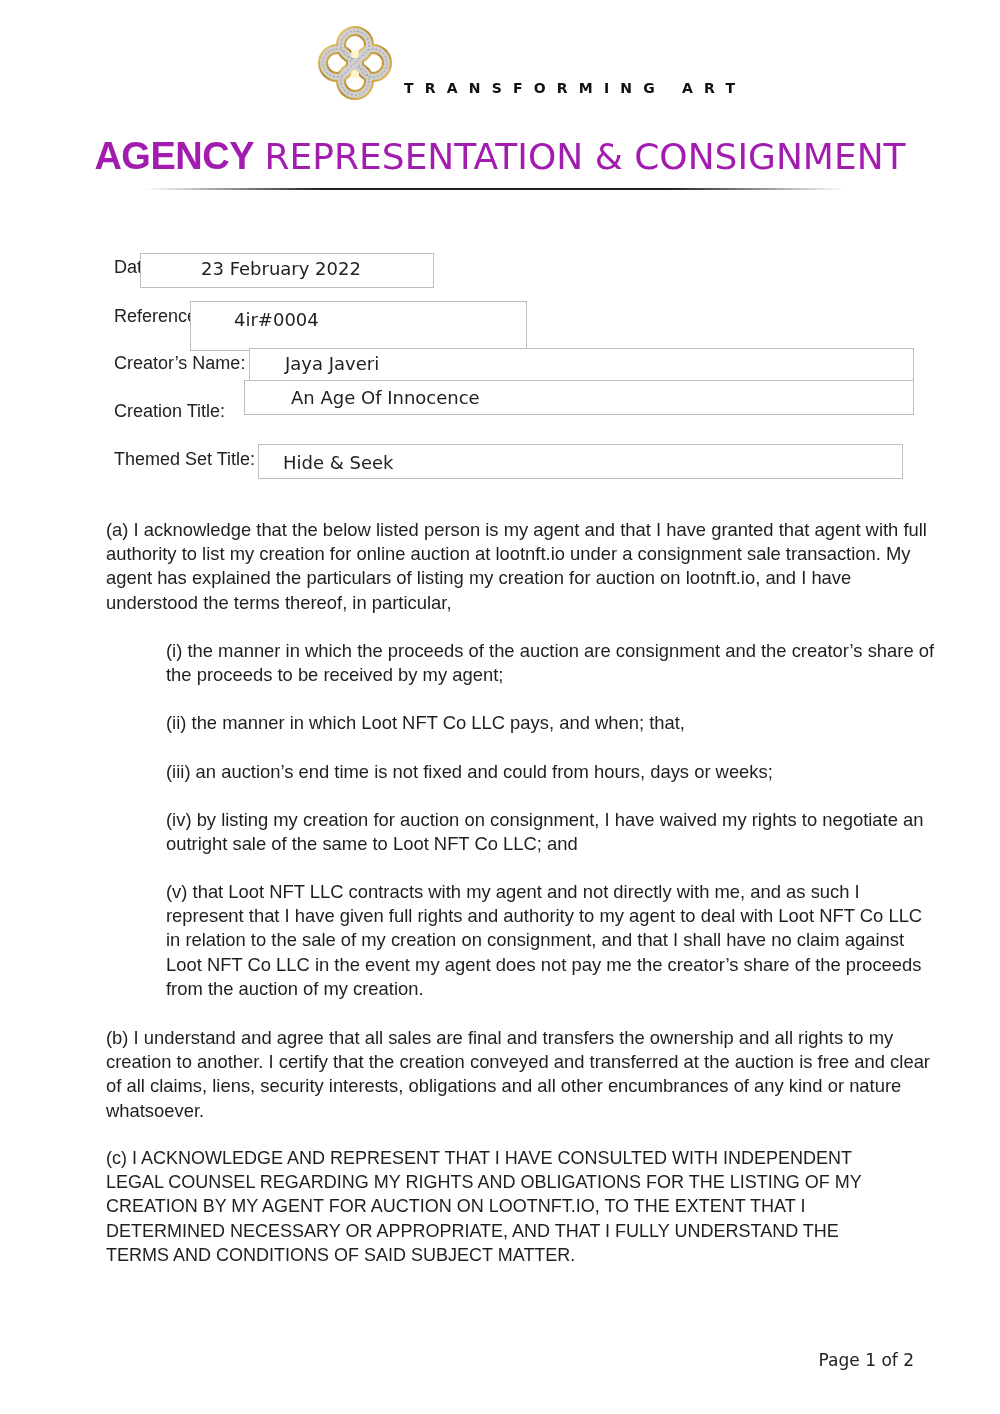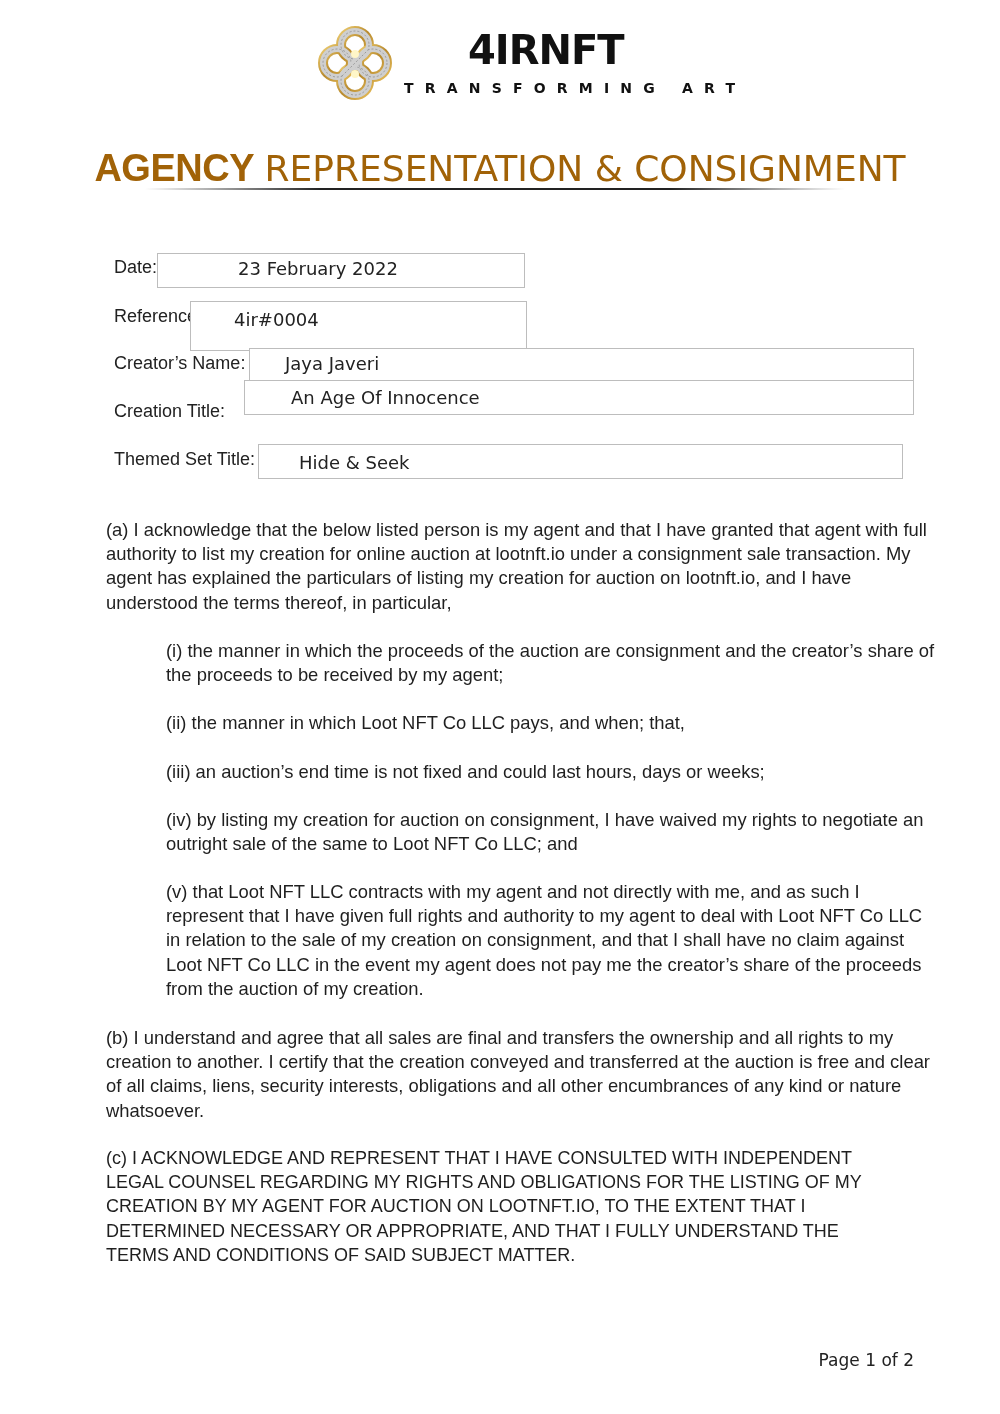--- a/index.html
+++ b/index.html
@@ -4,22 +4,22 @@
 <style>
   html, body { margin: 0; padding: 0; background: #ffffff; }
   body { width: 1000px; height: 1414px; position: relative; overflow: hidden;
          font-family: "Liberation Sans", sans-serif; color: #1a1a1a; }
   .logo-wrap { position: absolute; left: 316px; top: 24px; width: 380px; height: 76px; }
   .logo-mark { position: absolute; left: 0; top: 0; width: 78px; height: 78px; }
   .logo-name { position: absolute; left: 152px; top: 2px; font-family: "DejaVu Sans", sans-serif;
                font-weight: bold; font-size: 40px; letter-spacing: -1px; color: #111; line-height: 48px; }
   .logo-tag { position: absolute; left: 88px; top: 56px; font-family: "DejaVu Sans", sans-serif;
               font-weight: bold; font-size: 14px; letter-spacing: 11.2px; color: #111; white-space: nowrap; }
-  .title { position: absolute; left: 0; width: 1000px; top: 144px; text-align: center;
-           font-size: 38px; line-height: 48px; color: #a16207; white-space: nowrap; }
+  .title { position: absolute; left: 0; width: 1000px; top: 132px; text-align: center;
+           font-size: 38px; line-height: 48px; color: #a21caf; white-space: nowrap; }
   .title .bold { font-family: "Liberation Sans", sans-serif; font-weight: bold; letter-spacing: -0.5px; }
   .title .light { font-family: "DejaVu Sans", sans-serif; font-weight: normal; letter-spacing: 0px; font-size: 36px; }
   .rule { position: absolute; left: 145px; width: 700px; top: 188px; height: 2px;
           background: linear-gradient(to right, rgba(0,0,0,0), #222 25%, #222 75%, rgba(0,0,0,0)); }
   .field-label { position: absolute; left: 89px; font-size: 18px; color: #222; white-space: nowrap; margin-left: 25px; }
   .field-box { position: absolute; border: 1.5px solid #bdbdbd; background: #fff; box-sizing: border-box;
                font-family: "DejaVu Sans", sans-serif; font-size: 18px; color: #222; white-space: nowrap;
                line-height: 30px; }
   .para { position: absolute; font-size: 18.4px; line-height: 24.2px; color: #1f1f1f; margin: 0; }
   .para.sub { left: 166px; width: 770px; }
@@ -58,48 +58,47 @@
         <circle cx="39" cy="21" r="14"></circle>
         <circle cx="39" cy="57" r="14"></circle>
         <circle cx="21" cy="39" r="14"></circle>
         <circle cx="57" cy="39" r="14"></circle>
       </g>
       <path d="M26 52 L52 26" stroke="#cfcfcf" stroke-width="7"></path>
       <path d="M26 52 L52 26" stroke="#9a9a9a" stroke-width="1" stroke-dasharray="2 2"></path>
       <circle cx="39" cy="30" r="4" fill="#fff6c8"></circle>
       <circle cx="39" cy="50" r="4" fill="#fff6c8"></circle>
     </svg>
-    <div class="logo-name">4IRNFT</div>
     <div class="logo-tag">TRANSFORMING ART</div>
   </div>
 
   <div class="title">
     <span class="bold">AGENCY</span>
     <span class="light">REPRESENTATION &amp; CONSIGNMENT</span>
   </div>
   <div class="rule"></div>
 
   <div class="field-label" style="top:257px;">Date:</div>
-  <div class="field-box" style="left:157px; top:253px; width:368px; height:35px; padding-left:80px;">23 February 2022</div>
+  <div class="field-box" style="left:140px; top:253px; width:294px; height:35px; padding-left:60px;">23 February 2022</div>
 
   <div class="field-label" style="top:306px;">Reference:</div>
   <div class="field-box" style="left:190px; top:301px; width:337px; height:50px; padding-left:43px; line-height:36px;">4ir#0004</div>
 
   <div class="field-label" style="top:353px;">Creator’s Name:</div>
   <div class="field-box" style="left:249px; top:348px; width:665px; height:52px; padding-left:35px;">Jaya Javeri</div>
 
   <div class="field-label" style="top:401px;">Creation Title:</div>
   <div class="field-box" style="left:244px; top:380px; width:670px; height:35px; padding-left:46px; line-height:34px;">An Age Of Innocence</div>
 
   <div class="field-label" style="top:449px;">Themed Set Title:</div>
-  <div class="field-box" style="left:258px; top:444px; width:645px; height:35px; padding-left:40px; line-height:36px;">Hide &amp; Seek</div>
+  <div class="field-box" style="left:258px; top:444px; width:645px; height:35px; padding-left:24px; line-height:36px;">Hide &amp; Seek</div>
 
   <p class="para main" style="top:518px;">(a) I acknowledge that the below listed person is my agent and that I have granted that agent with full authority to list my creation for online auction at lootnft.io under a consignment sale transaction. My agent has explained the particulars of listing my creation for auction on lootnft.io, and I have understood the terms thereof, in particular,</p>
   <p class="para sub" style="top:639px;">(i) the manner in which the proceeds of the auction are consignment and the creator’s share of the proceeds to be received by my agent;</p>
   <p class="para sub" style="top:711px;">(ii) the manner in which Loot NFT Co LLC pays, and when; that,</p>
-  <p class="para sub" style="top:760px;">(iii) an auction’s end time is not fixed and could last hours, days or weeks;</p>
+  <p class="para sub" style="top:760px;">(iii) an auction’s end time is not fixed and could from hours, days or weeks;</p>
   <p class="para sub" style="top:808px;">(iv) by listing my creation for auction on consignment, I have waived my rights to negotiate an outright sale of the same to Loot NFT Co LLC; and</p>
   <p class="para sub" style="top:880px;">(v) that Loot NFT LLC contracts with my agent and not directly with me, and as such I represent that I have given full rights and authority to my agent to deal with Loot NFT Co LLC in relation to the sale of my creation on consignment, and that I shall have no claim against Loot NFT Co LLC in the event my agent does not pay me the creator’s share of the proceeds from the auction of my creation.</p>
   <p class="para main" style="top:1026px;">(b) I understand and agree that all sales are final and transfers the ownership and all rights to my creation to another. I certify that the creation conveyed and transferred at the auction is free and clear of all claims, liens, security interests, obligations and all other encumbrances of any kind or nature whatsoever.</p>
   <p class="para main caps" style="top:1146px; width:790px;">(c) I ACKNOWLEDGE AND REPRESENT THAT I HAVE CONSULTED WITH INDEPENDENT LEGAL COUNSEL REGARDING MY RIGHTS AND OBLIGATIONS FOR THE LISTING OF MY CREATION BY MY AGENT FOR AUCTION ON LOOTNFT.IO, TO THE EXTENT THAT I DETERMINED NECESSARY OR APPROPRIATE, AND THAT I FULLY UNDERSTAND THE TERMS AND CONDITIONS OF SAID SUBJECT MATTER.</p>
 
   <div class="footer">Page 1 of 2</div>
 </div>
 
 </body></html>

